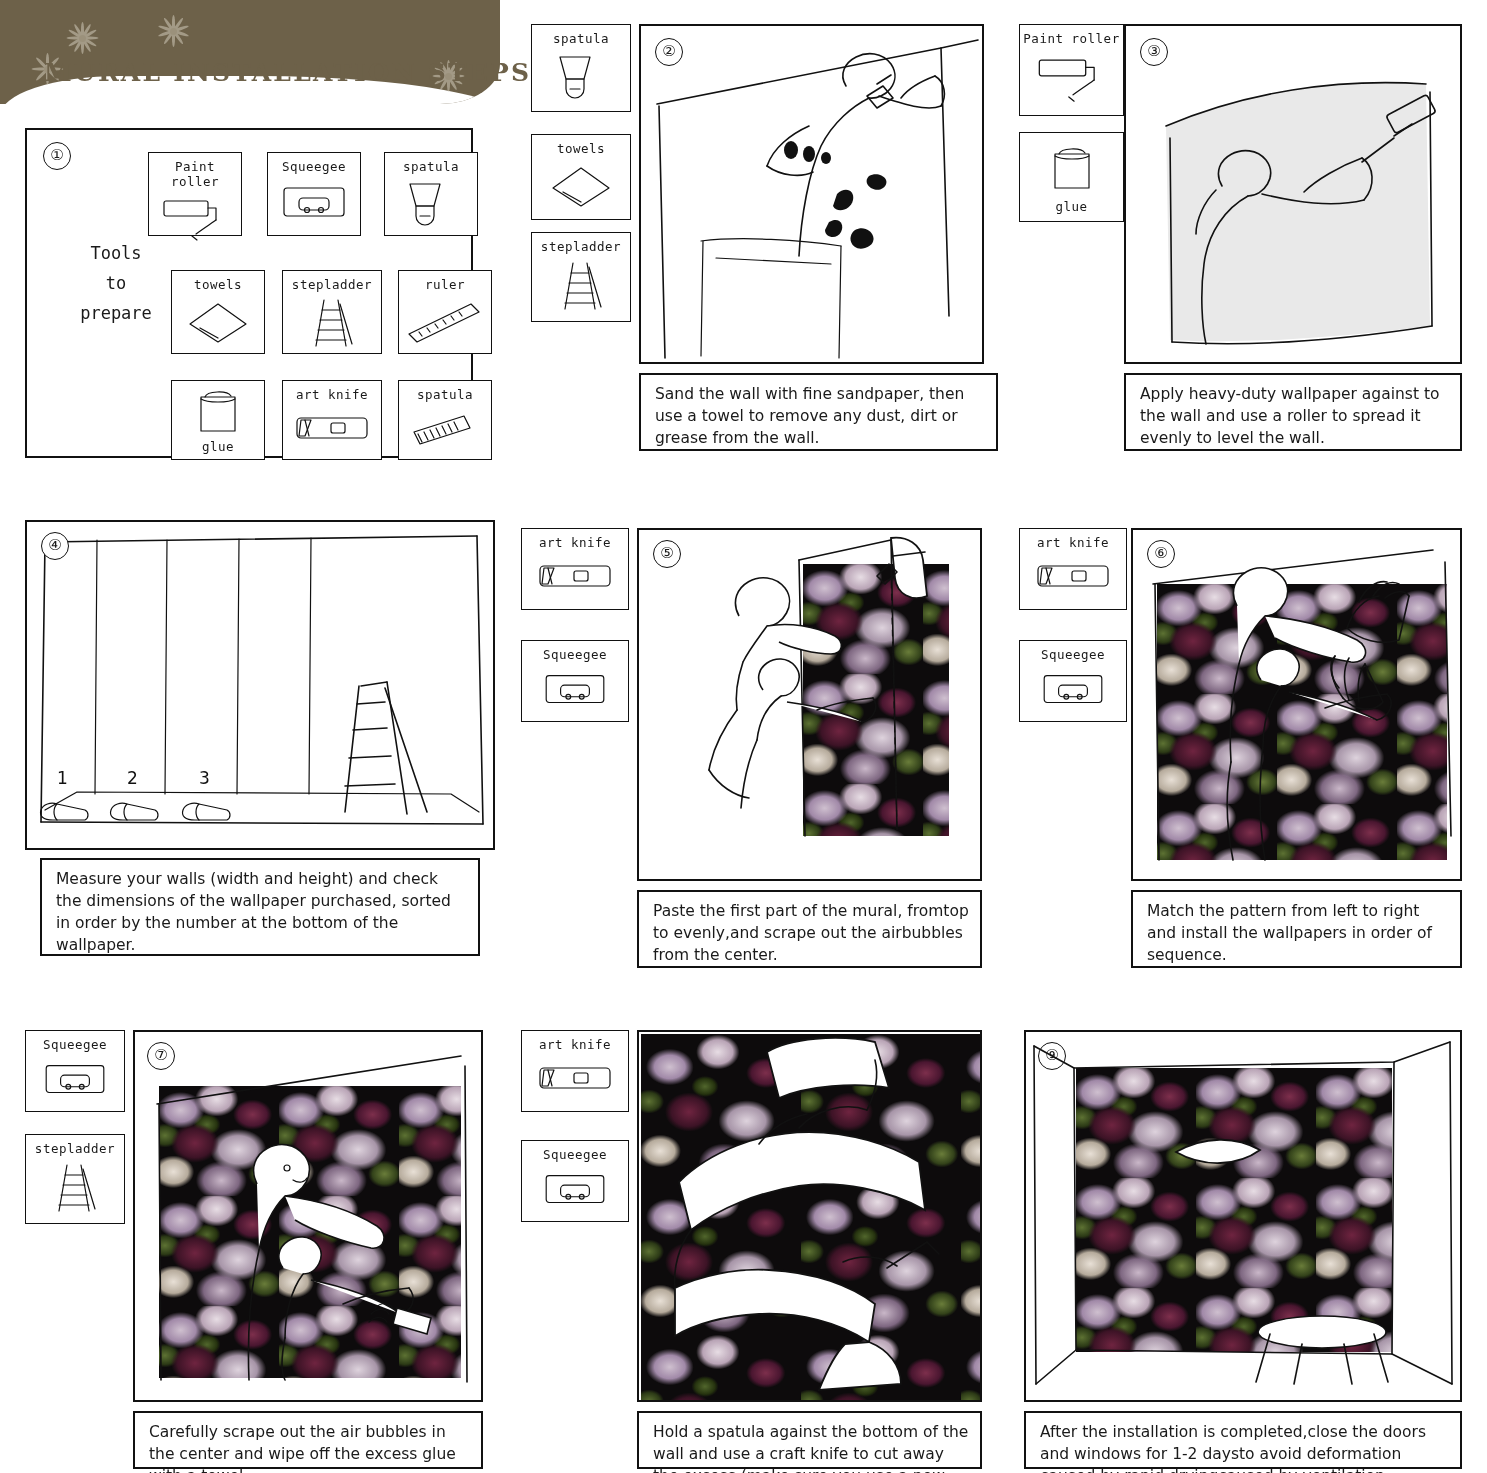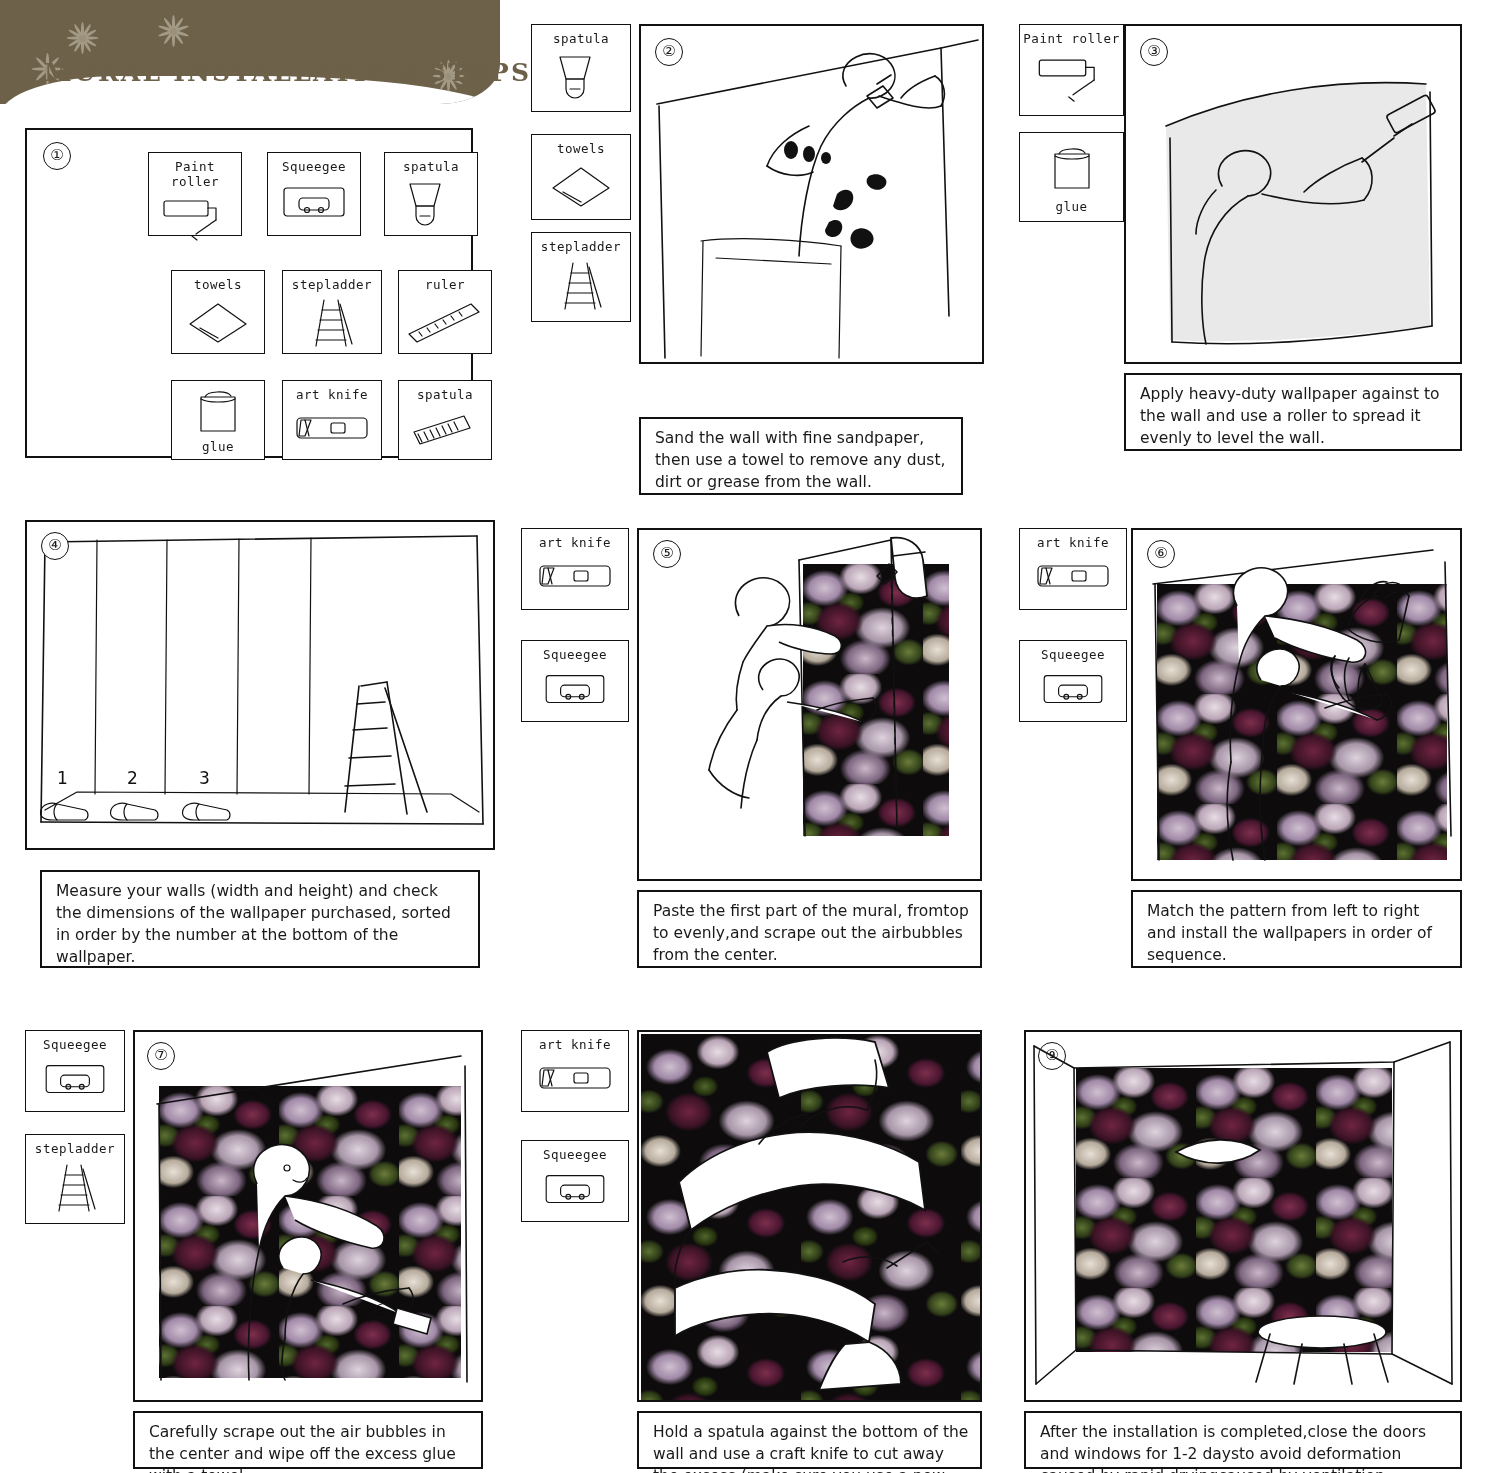--- a/index.html
+++ b/index.html
@@ -193,20 +193,25 @@
     <span class="petal" style="transform:rotate(270deg)"></span>
   <span class="petal" style="transform:rotate(300deg)"></span>
     <span class="petal" style="transform:rotate(330deg)"></span>
   <span class="core"></span>
 </div>
 <div class="banner-title">MURAL INSTALLATION STEPS</div>
 
 <div class="panel" style="left:25px;top:128px;width:448px;height:330px;">
   <div class="num" style="left:16px;top:12px;">①</div>
 
+  <div style="position:absolute;left:34px;top:108px;font-family:'DejaVu Sans Mono',monospace;font-size:17px;line-height:30px;text-align:center;width:110px;">
+    <span>Tools</span><br>
+    <span>to</span><br>
+    <span>prepare</span>
+  </div>
 
   <div class="tool" style="left:121px;top:22px;width:94px;height:84px;">
     <span>Paint roller</span>
     <svg class="art" width="74" height="50" viewBox="0 0 74 50">
       <rect class="s2" x="6" y="8" width="44" height="15" rx="2"></rect>
       <path class="s2" d="M50 15h8v12"></path>
       <path class="s2" d="M58 27c-4 3-12 8-20 14"></path>
       <path class="s2" d="M34 43l5 4"></path>
     </svg>
   </div>
@@ -324,21 +329,21 @@
     <ellipse class="fillk" cx="168" cy="128" rx="6" ry="8"></ellipse>
     <ellipse class="fillk" cx="185" cy="132" rx="5" ry="6"></ellipse>
     <path class="fillk" d="M196 168 c8 -8 18 -4 16 6 c-2 10 -16 14 -20 6z"></path>
     <path class="fillk" d="M188 196 c10 -6 16 2 12 10 c-4 8 -16 6 -16 -2z"></path>
     <path class="fillk" d="M214 204 c14 -8 28 12 10 18 c-12 4 -20 -10 -10 -18z"></path>
     <path class="fillk" d="M228 150 c10 -6 24 4 14 12 c-8 6 -22 -4 -14 -12z"></path>
     <path class="s" d="M226 70 l16 -10 l10 12 l-16 10z"></path>
     <path class="s" d="M236 58 l14 -9"></path>
   </svg>
 </div>
-<div class="caption" style="left:639px;top:373px;width:324px;height:78px;margin-top:44px;">Sand the wall with fine sandpaper, then use a towel to remove any dust, dirt or grease from the wall.</div>
+<div class="caption" style="left:639px;top:373px;width:359px;height:78px;">Sand the wall with fine sandpaper, then use a towel to remove any dust, dirt or grease from the wall.</div>
 
 <div class="tool" style="left:1019px;top:24px;width:105px;height:92px;">
   <span>Paint roller</span>
   <svg class="art" width="78" height="56" viewBox="0 0 74 50">
     <rect class="s2" x="6" y="8" width="44" height="15" rx="2"></rect>
     <path class="s2" d="M50 15h8v12"></path>
       <path class="s2" d="M58 27c-4 3-12 8-20 14"></path>
       <path class="s2" d="M34 43l5 4"></path>
   </svg>
 </div>
@@ -400,21 +405,21 @@
       <path d="M360 160 L380 292"></path>
       <path d="M330 182 L358 180"></path>
       <path d="M326 208 L360 206"></path>
       <path d="M322 236 L364 234"></path>
       <path d="M318 264 L368 262"></path>
       <path d="M358 166 L400 290"></path>
       <path d="M334 164 L360 160"></path>
     </g>
   </svg>
 </div>
-<div class="caption" style="left:40px;top:858px;width:440px;height:98px;margin-top:12px;">Measure your walls (width and height) and check the dimensions of the wallpaper purchased, sorted in order by the number at the bottom of the wallpaper.</div>
+<div class="caption" style="left:40px;top:858px;width:440px;height:98px;">Measure your walls (width and height) and check the dimensions of the wallpaper purchased, sorted in order by the number at the bottom of the wallpaper.</div>
 
 <div class="tool" style="left:521px;top:528px;width:108px;height:82px;">
   <span>art knife</span>
   <svg class="art" width="86" height="46" viewBox="0 0 82 46">
     <rect class="s2" x="6" y="12" width="70" height="20" rx="4"></rect>
     <path class="s2" d="M10 14 20 14 14 30 8 30z"></path>
       <path class="s2" d="M14 14 18 30"></path>
     <rect class="s2" x="40" y="17" width="14" height="10" rx="2"></rect>
   </svg>
 </div>

